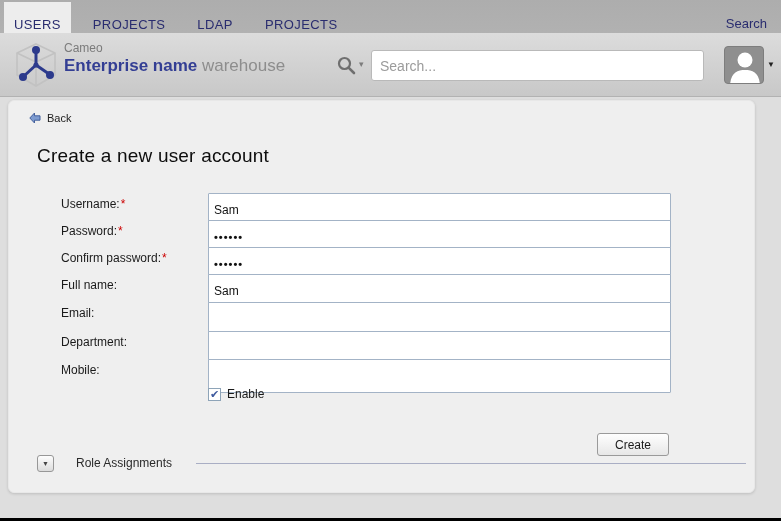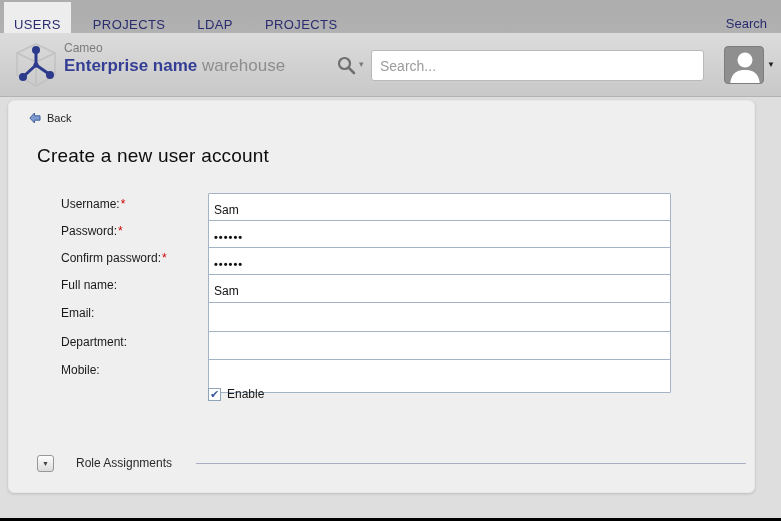--- a/index.html
+++ b/index.html
@@ -207,20 +207,21 @@
     <input class="finput" value="" style="">
   </div>
 
   <div class="checkbox-row">
     <span class="checkbox">
         <span>✔</span>
       </span>
     <span class="checkbox-label">Enable</span>
   </div>
 
+  <button class="create-button">Create</button>
 
   <div class="role-row">
     <span class="expander">
         <span>▼</span>
       </span>
     <span class="role-label">Role Assignments</span>
     <span class="role-line"></span>
   </div>
 
 </div>

